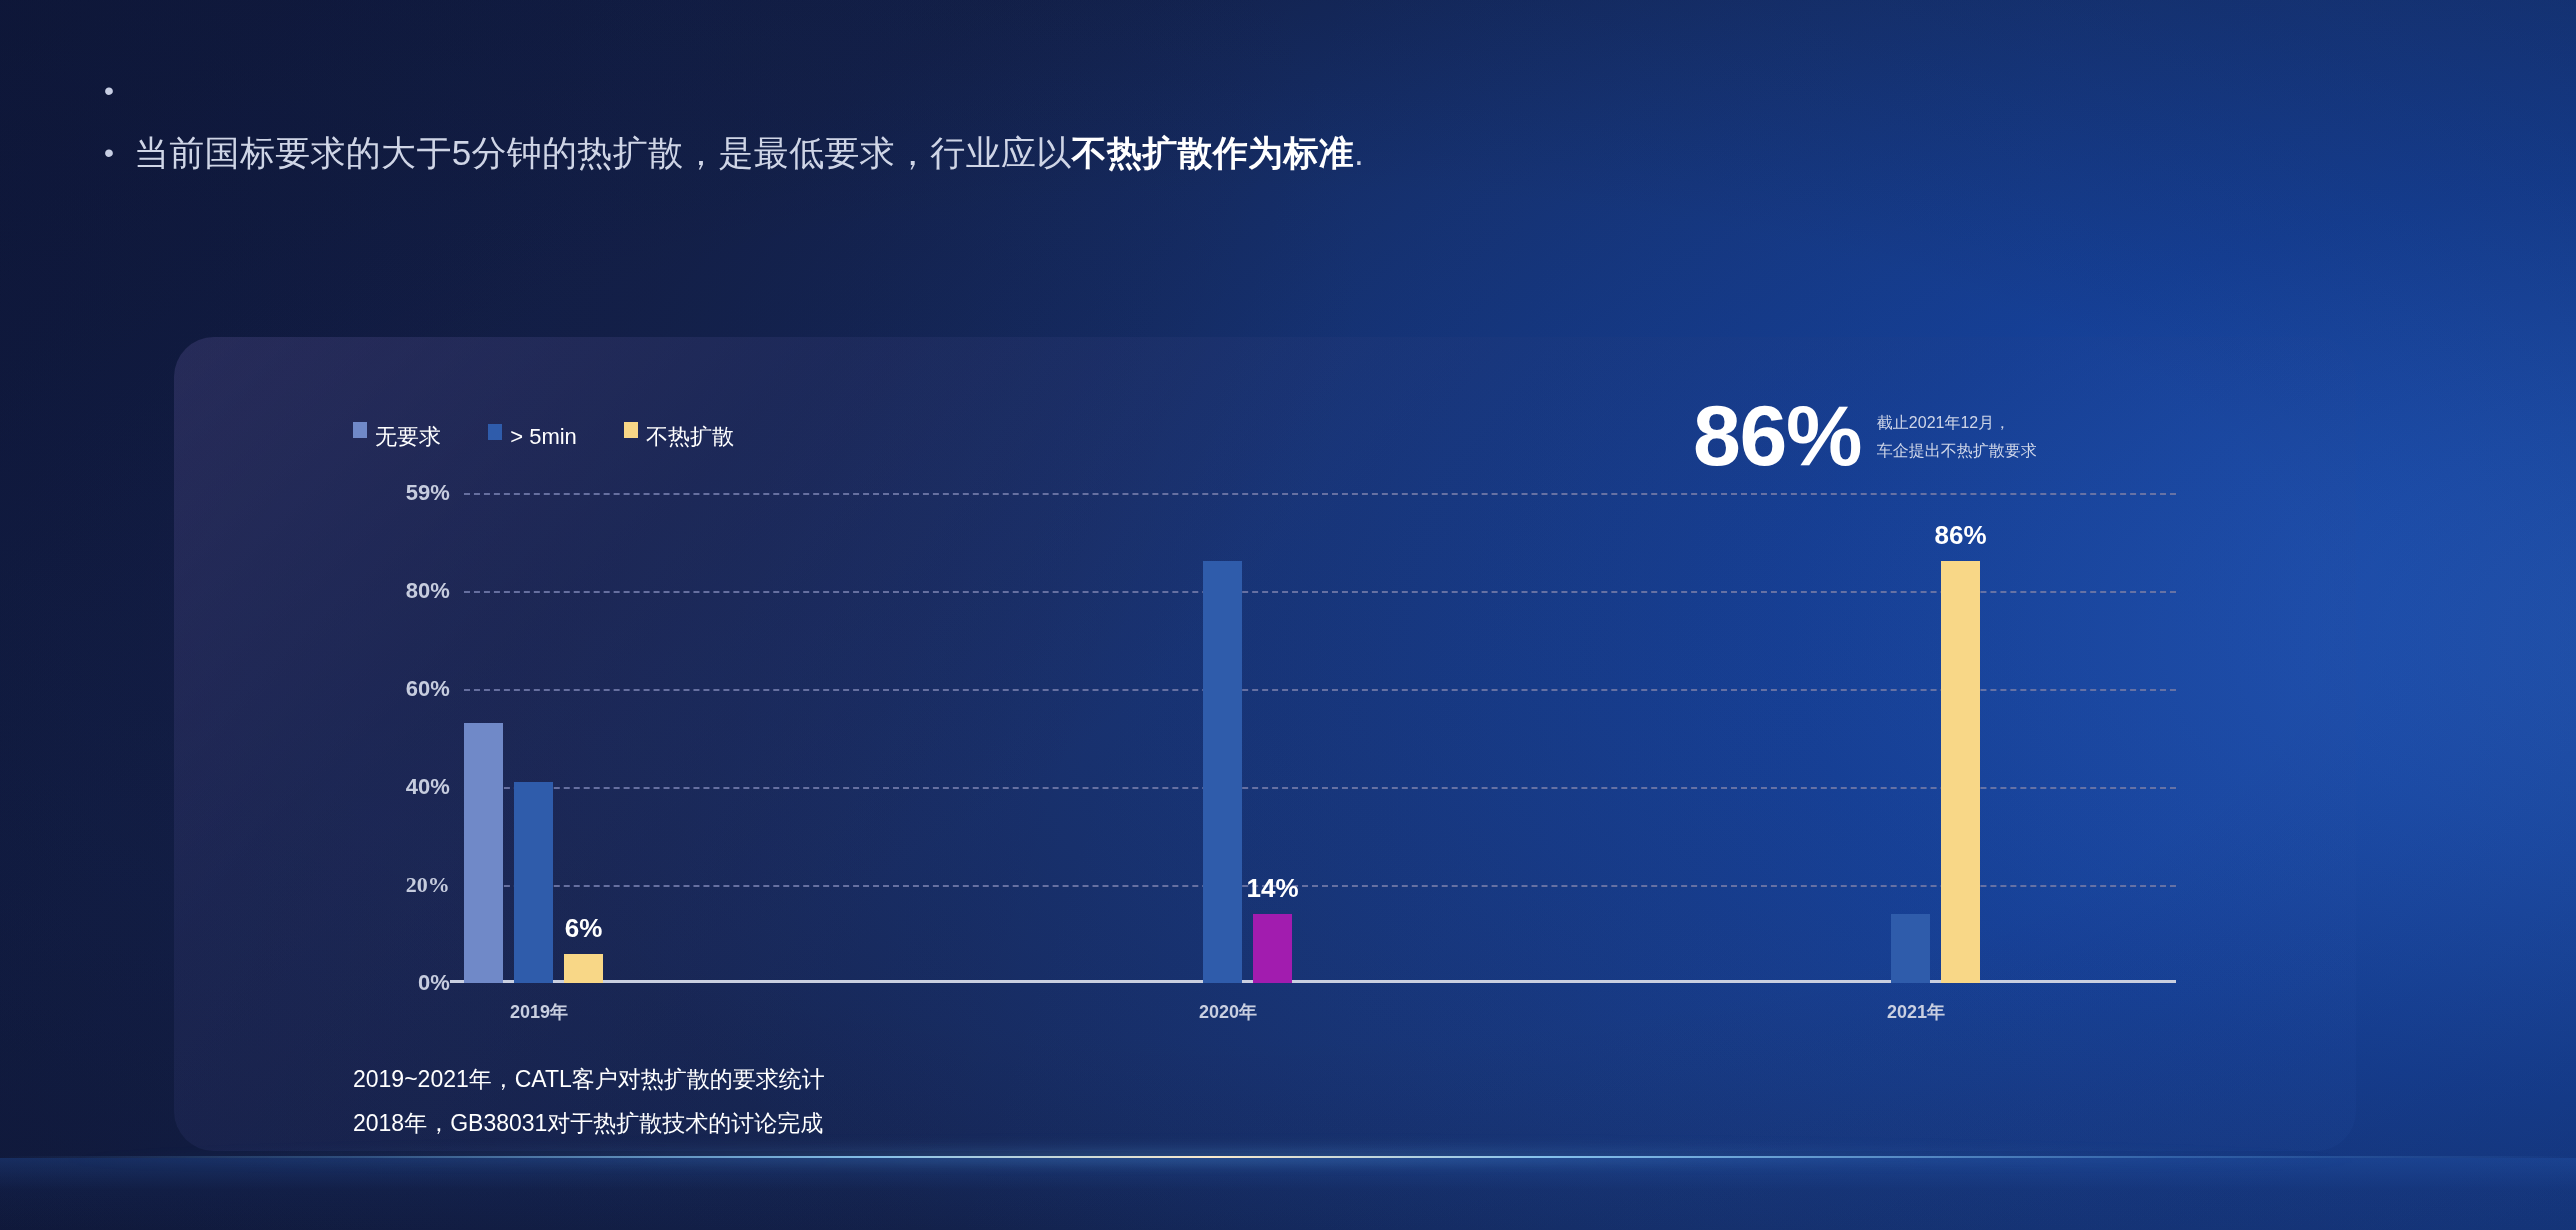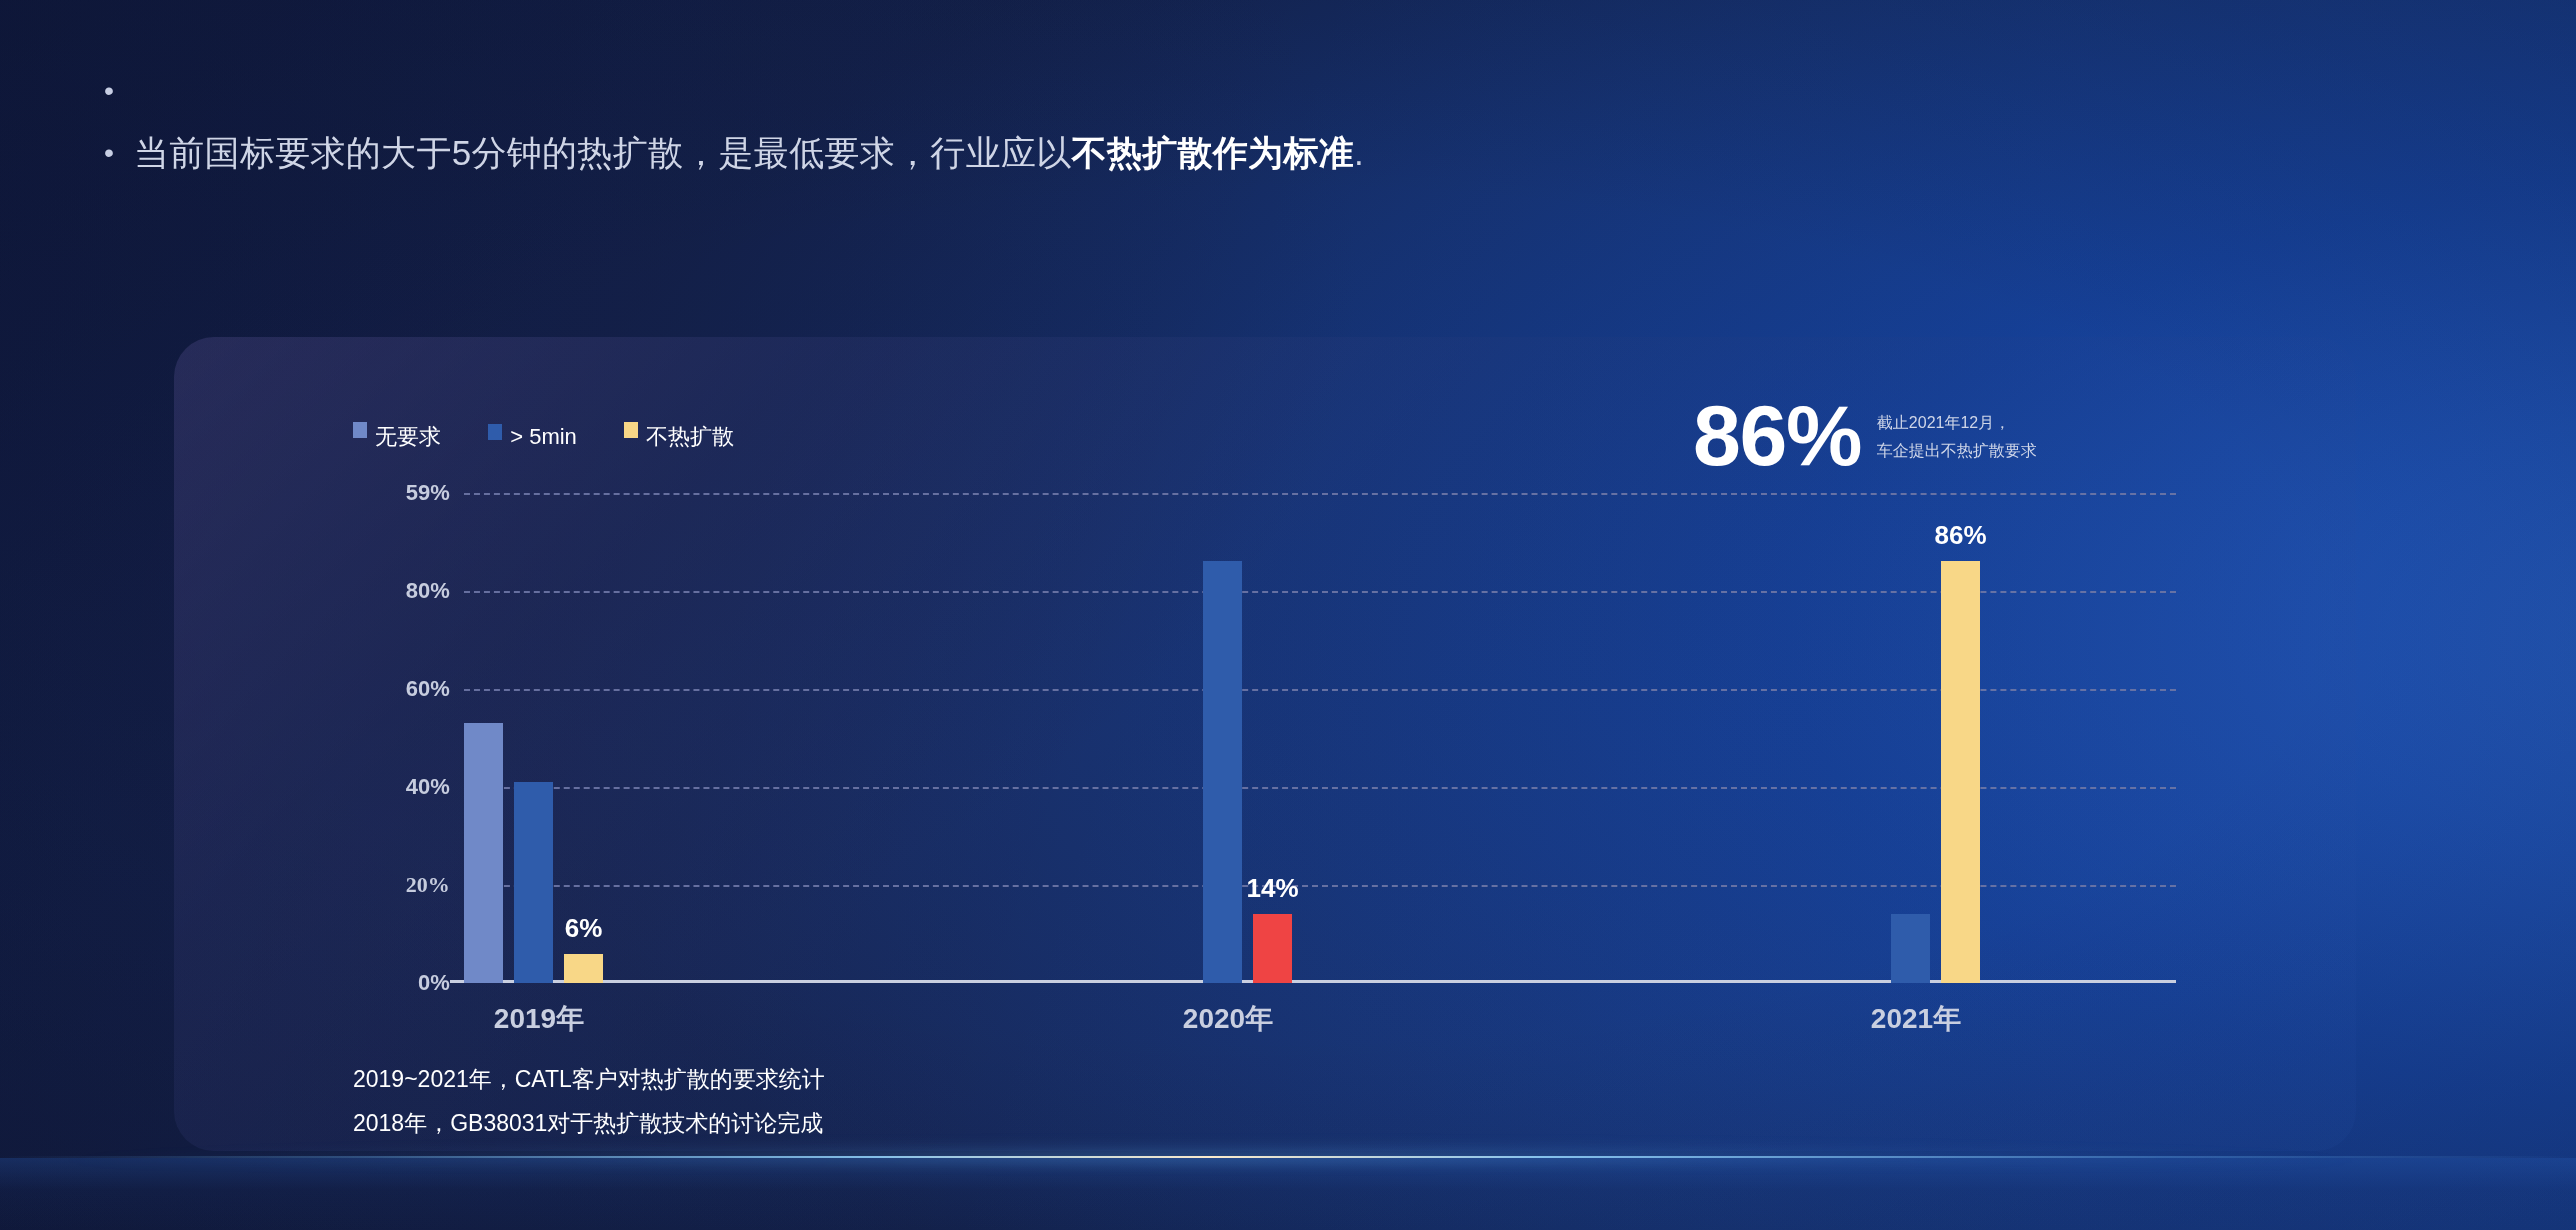--- a/index.html
+++ b/index.html
@@ -58,21 +58,21 @@
   .ytick{position:absolute;right:100%;transform:translateY(-50%);margin-right:14.3px;
     font-size:22px;font-weight:bold;color:#c6ccde;white-space:nowrap;}
   .gridline{position:absolute;left:0;right:0;height:0;border-top:2.6px dashed #6d76a6;opacity:.92;}
   .axis{position:absolute;left:-14.3px;right:0;bottom:0;height:3.2px;background:#c9cfe0;}
   .group{position:absolute;bottom:0;display:flex;align-items:flex-end;height:100%;}
   .bar{width:39px;margin-right:11px;position:relative;}
   .bar:last-child{margin-right:0;}
   .bar-label{position:absolute;left:50%;transform:translateX(-50%);bottom:100%;margin-bottom:10.4px;
     font-size:26px;font-weight:bold;color:#ffffff;white-space:nowrap;}
   .xlabel{position:absolute;top:100%;margin-top:17px;left:50%;transform:translateX(-50%);
-    font-size:28px;font-weight:bold;color:#c9cfe0;white-space:nowrap;}
+    font-size:18px;font-weight:bold;color:#c9cfe0;white-space:nowrap;}
   
   .notes{position:absolute;left:353px;top:1057px;}
   .note{font-size:23px;line-height:44px;color:#ffffff;white-space:nowrap;}
 </style>
 </head>
 <body>
 
 <div class="bg-base"></div>
 <div class="bg-dark-left"></div>
 <div class="bg-diag"></div>
@@ -132,21 +132,21 @@
       <div class="bar" style="height: 260px; background: rgb(112, 137, 200);"></div>
       <div class="bar" style="height: 201px; background: rgb(47, 92, 171);"></div>
       <div class="bar" style="height: 29px; background: rgb(248, 215, 135);">
         <span class="bar-label">6%</span>
       </div>
       <div class="xlabel">2019年</div>
     </div>
     <div class="group" style="left: 689px;">
       <div class="bar" style="height: 0px; background: transparent;"></div>
       <div class="bar" style="height: 422px; background: rgb(47, 92, 171);"></div>
-      <div class="bar" style="height: 69px; background: #ef4444;">
+      <div class="bar" style="height: 69px; background: #a21caf;">
         <span class="bar-label">14%</span>
       </div>
       <div class="xlabel">2020年</div>
     </div>
     <div class="group" style="left: 1377px;">
       <div class="bar" style="height: 0px; background: transparent;"></div>
       <div class="bar" style="height: 69px; background: rgb(47, 92, 171);"></div>
       <div class="bar" style="height: 422px; background: rgb(248, 215, 135);">
         <span class="bar-label">86%</span>
       </div>

